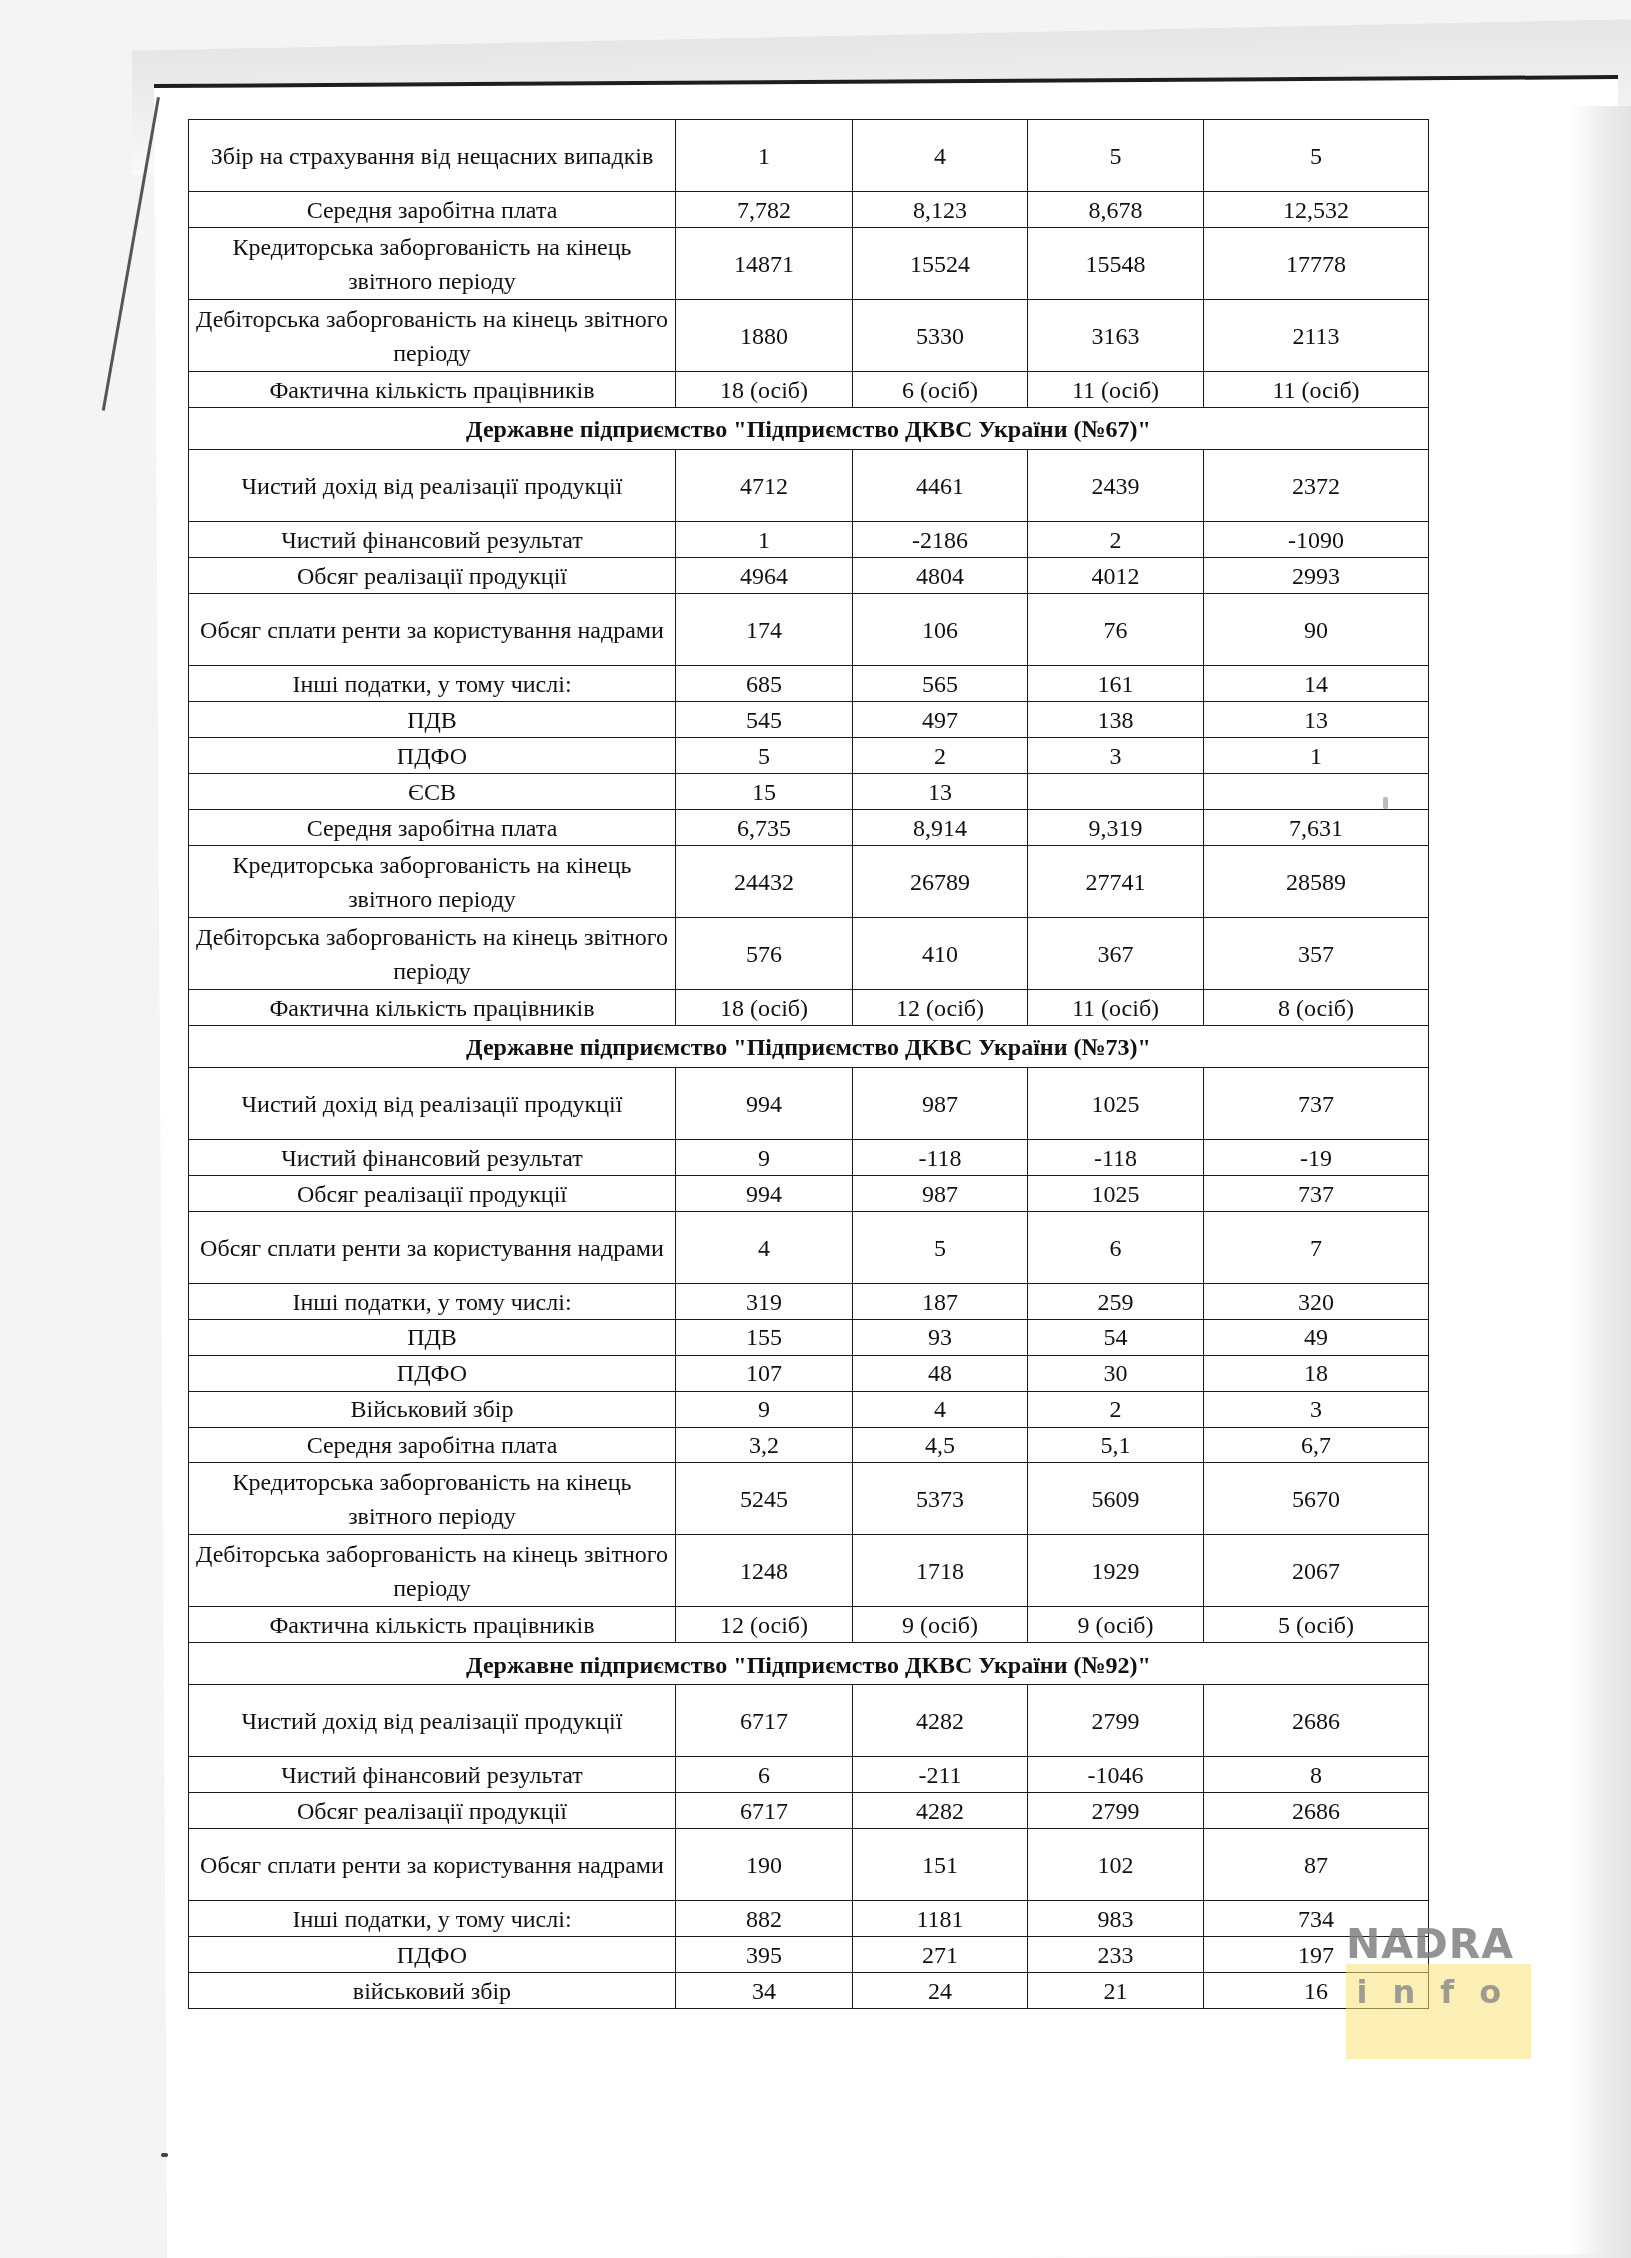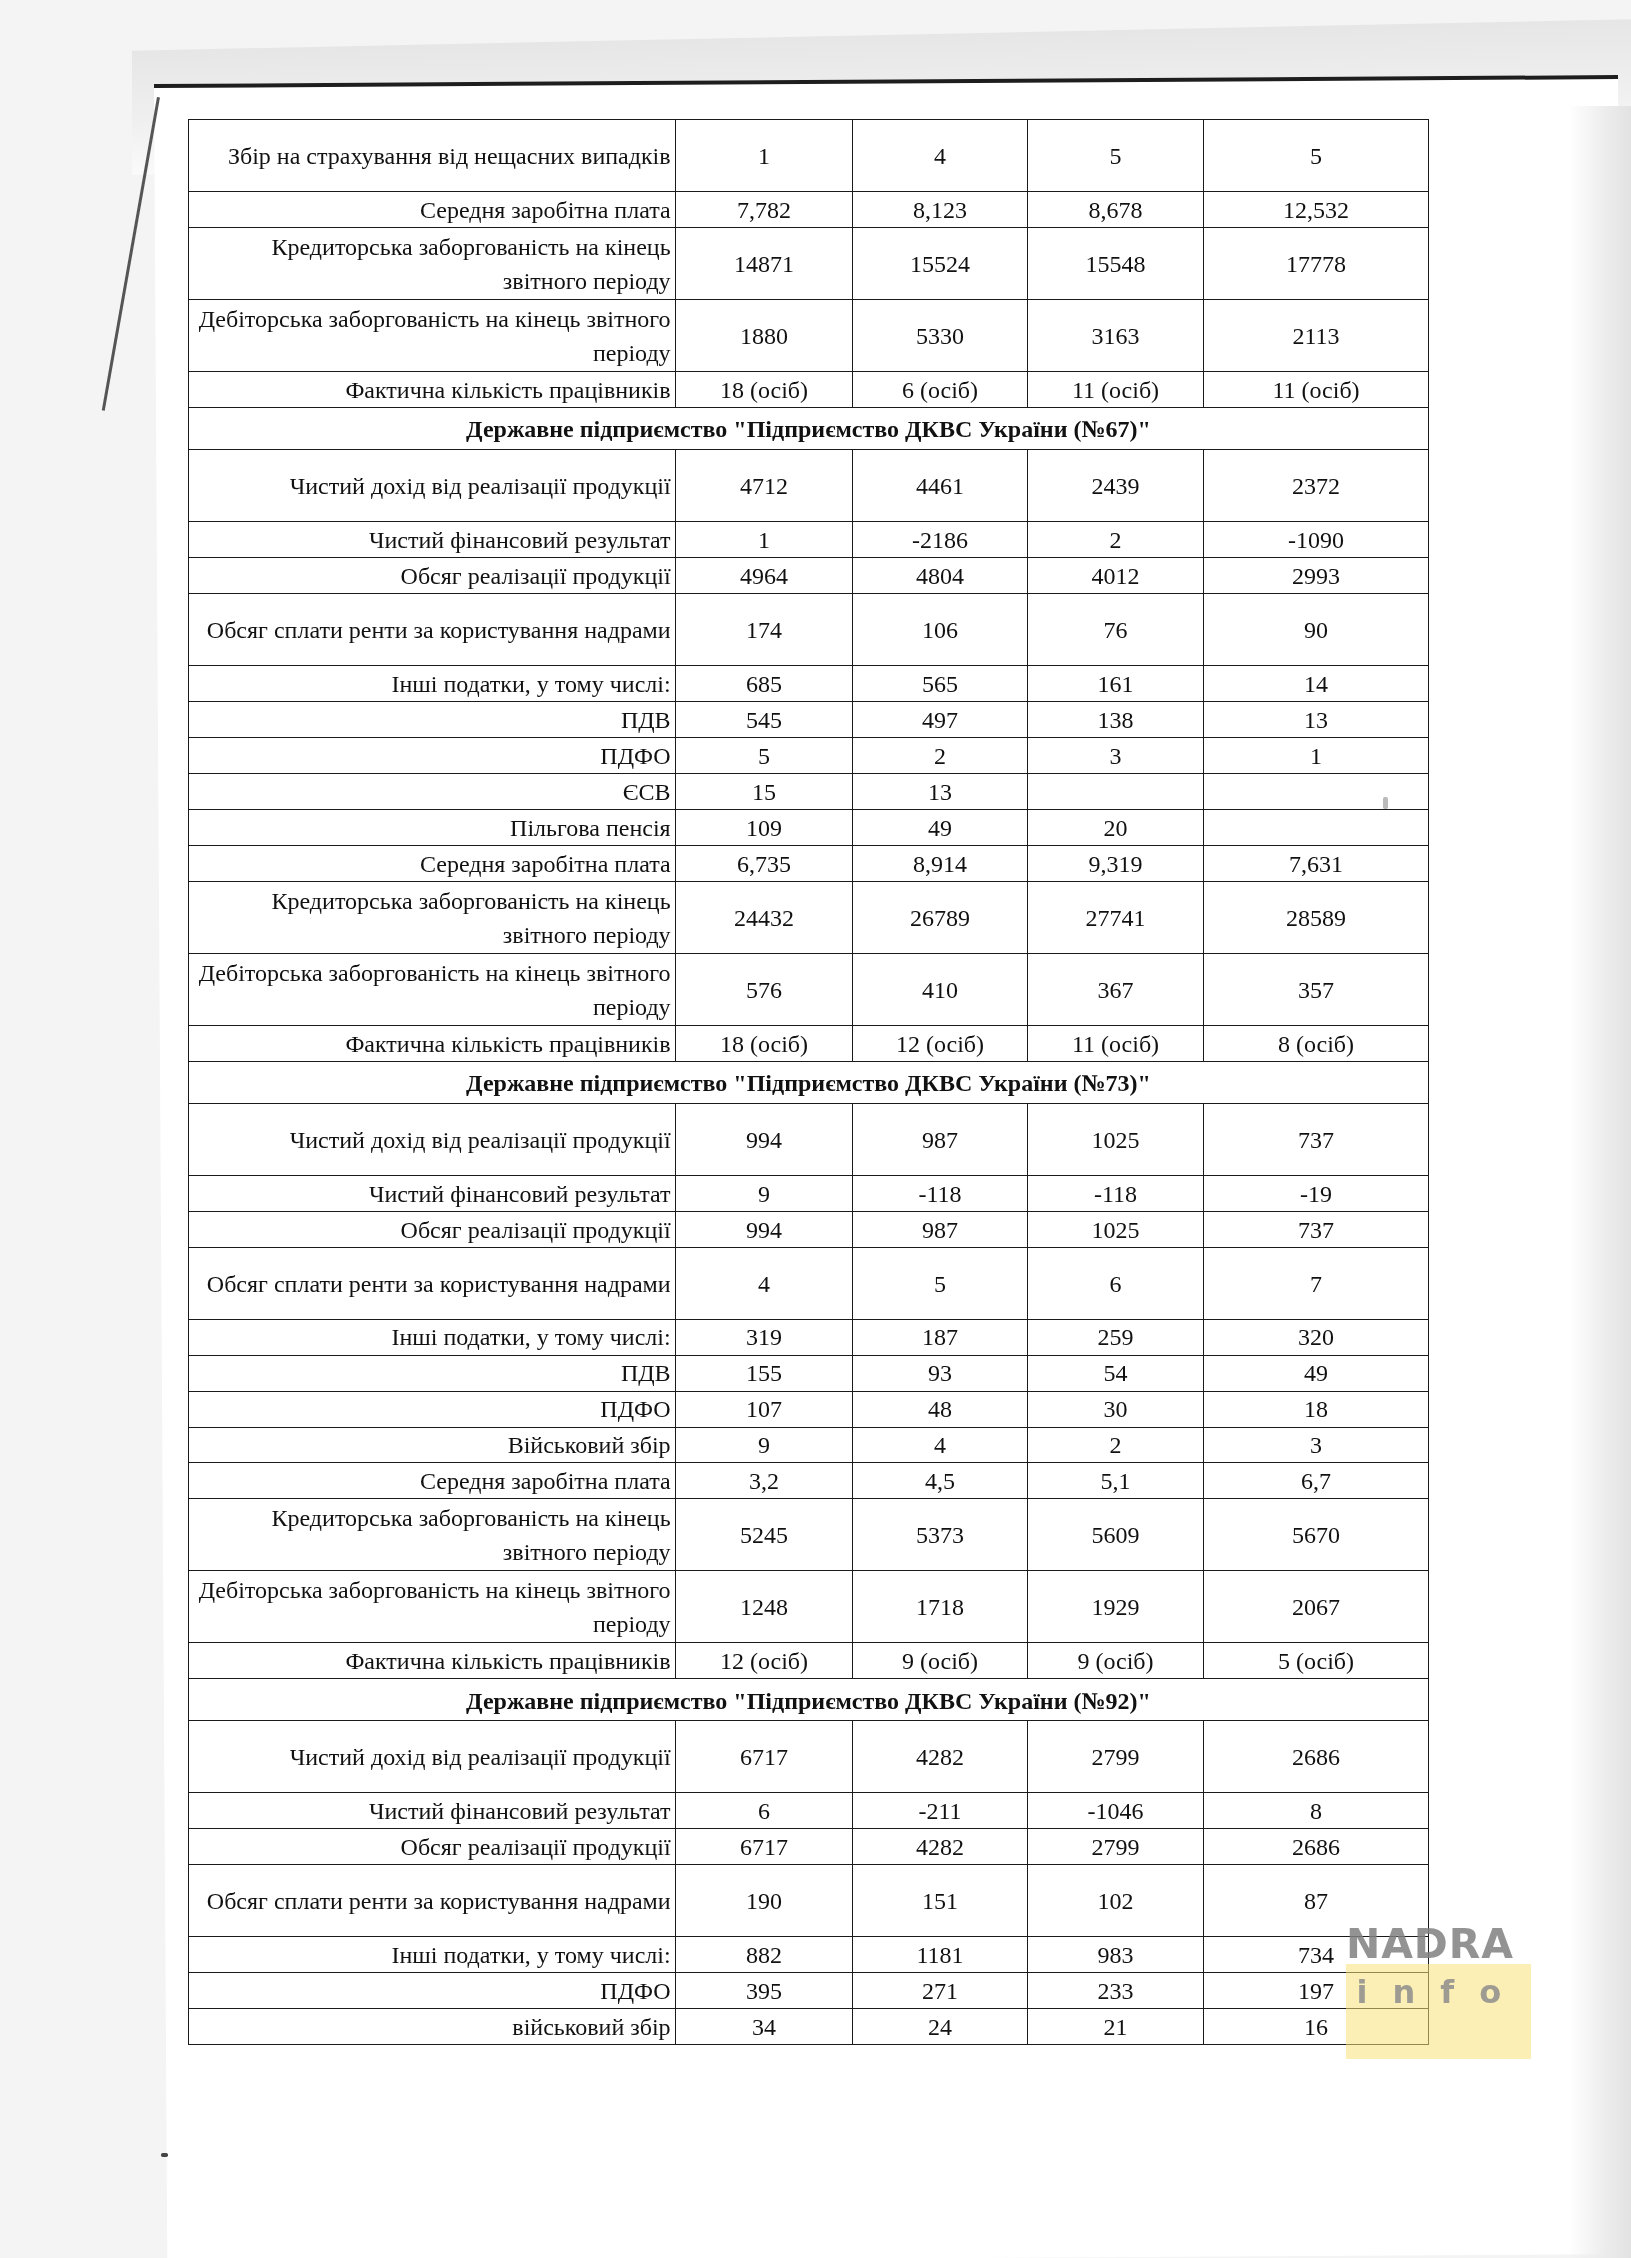--- a/index.html
+++ b/index.html
@@ -36,21 +36,21 @@
     border-collapse: collapse;
     table-layout: fixed;
     font-size: 24px;
     line-height: 1.42;
   }
   table.doc td {
     border: 1.8px solid #1a1a1a;
     padding: 0.9px 4.4px 0 4.4px;
     vertical-align: middle;
   }
-  td.label { text-align: right; }
+  td.label { text-align: center; }
   td.val { text-align: center; }
   tr.section td {
     text-align: center; font-weight: bold;
     padding: 3.5px 0 1.8px 0;
   }
   col.c-label { width: 487px; }
   col.c1 { width: 177px; }
   col.c2 { width: 175px; }
   col.c3 { width: 176px; }
   col.c4 { width: 225px; }
@@ -178,27 +178,20 @@
         <td class="val">1</td>
       </tr>
       <tr style="height: 35px;">
         <td class="label">ЄСВ</td>
         <td class="val">15</td>
         <td class="val">13</td>
         <td class="val"></td>
         <td class="val"></td>
       </tr>
       <tr style="height: 35px;">
-        <td class="label">Пільгова пенсія</td>
-        <td class="val">109</td>
-        <td class="val">49</td>
-        <td class="val">20</td>
-        <td class="val"></td>
-      </tr>
-      <tr style="height: 35px;">
         <td class="label">Середня заробітна плата</td>
         <td class="val">6,735</td>
         <td class="val">8,914</td>
         <td class="val">9,319</td>
         <td class="val">7,631</td>
       </tr>
       <tr style="height: 72px;">
         <td class="label">Кредиторська заборгованість на кінець звітного періоду</td>
         <td class="val">24432</td>
         <td class="val">26789</td>

